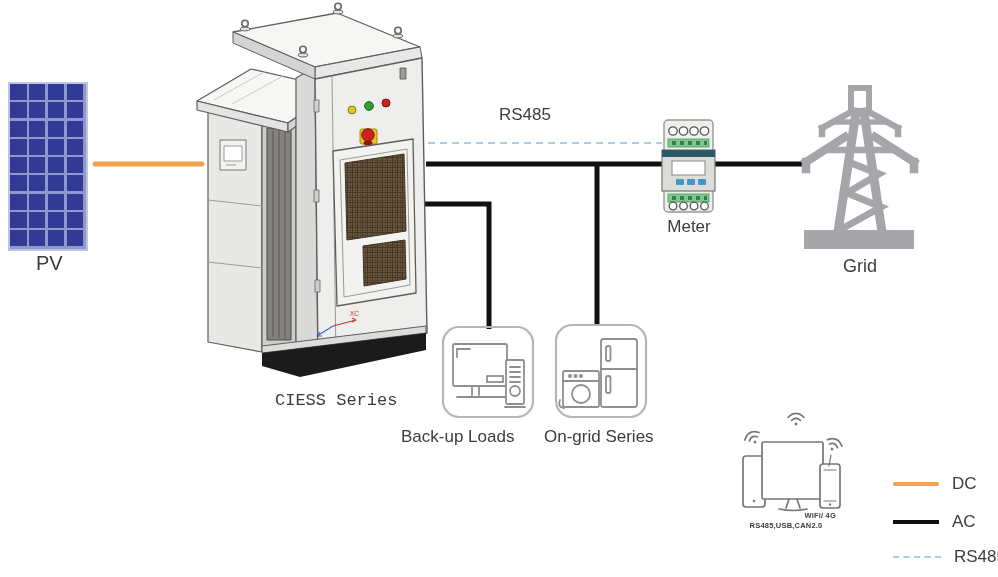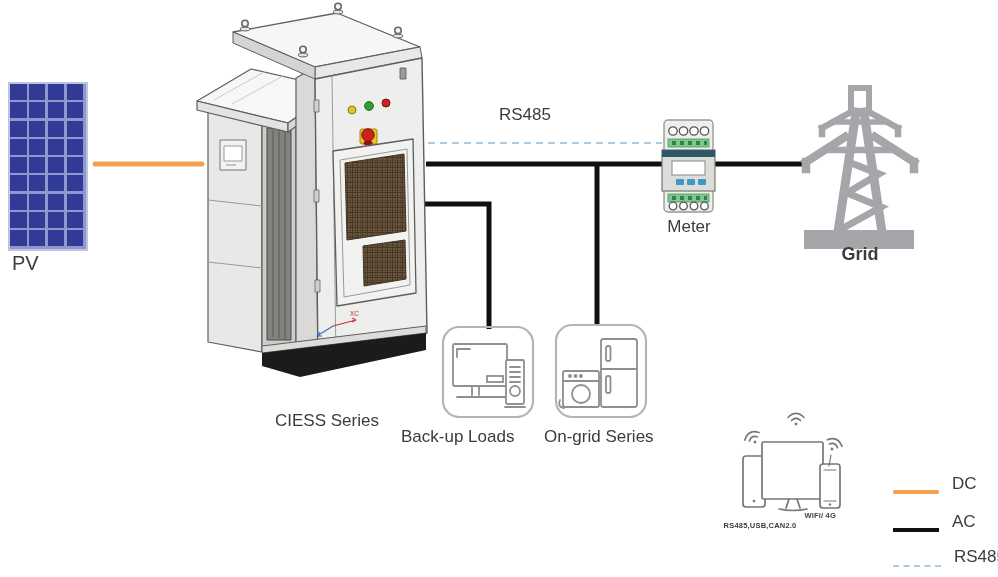--- a/index.html
+++ b/index.html
@@ -8,21 +8,21 @@
   .label{position:absolute;color:#3c3c3c;white-space:nowrap;}
   .ctr{text-align:center;}
   
   .pv-panel{position:absolute;left:8px;top:82px;width:76px;height:165px;
     background-color:#313A94;
     background-image:
       repeating-linear-gradient(to right, transparent 0 16.5px, #8F98CE 16.5px 19px),
       repeating-linear-gradient(to bottom, transparent 0 16px, #8F98CE 16px 18.3px);
     border:2px solid #BDC3E2;}
   
-  .legend-row{position:absolute;left:893px;display:flex;align-items:flex-end;gap:13px;height:20px;}
+  .legend-row{position:absolute;left:893px;display:flex;align-items:center;gap:13px;height:20px;}
   .sw{flex:0 0 auto;}
   .sw-dc{width:46px;height:4px;background:#F2A24C;border-radius:2px;}
   .sw-ac{width:46px;height:4px;background:#101010;}
   .sw-rs{width:48px;height:0;border-top:2px dashed #AACBE0;}
   .legend-row .label-text{font-size:17px;}
   svg{position:absolute;left:0;top:0;}
   .fs17{font-size:17px;} .fs18{font-size:18px;} .fs19{font-size:19px;} .fs20{font-size:20px;}
   .cloud-small{font-size:7.5px;font-weight:bold;letter-spacing:0.2px;}
 </style>
 </head>
@@ -213,29 +213,29 @@
       <rect x="820" y="464" width="20" height="44" rx="3"></rect>
       <path d="M824,470 h12 M824,501 h12" fill="none" stroke-width="1.2"></path>
       <circle cx="830" cy="504.5" r="1.2" fill="#777" stroke="none"></circle>
       <path d="M831,455 L829,466" fill="none" stroke-width="1.2"></path>
       <use href="#wifi" transform="translate(755,442) rotate(-28)"></use>
       <use href="#wifi" transform="translate(796,424)"></use>
       <use href="#wifi" transform="translate(832,449) rotate(24)"></use>
     </g>
   </svg>
 
-  <div class="label fs20" style="left:12px;top:252px;">PV</div>
+  <div class="label fs20" style="left:36px;top:252px;">PV</div>
   <div class="label fs17" style="left:499px;top:105px;">RS485</div>
   <div class="label fs17 ctr" style="left:659px;top:217px;width:60px;">Meter</div>
-  <div class="label fs18 ctr" style="left:832px;top:244px;width:56px;font-weight:bold;">Grid</div>
-  <div class="label fs17" style="left:275px;top:411px;">CIESS Series</div>
+  <div class="label fs18 ctr" style="left:832px;top:256px;width:56px;">Grid</div>
+  <div class="label fs17" style="left:275px;top:391px;font-family:Liberation Mono, monospace;">CIESS Series</div>
   <div class="label fs17" style="left:401px;top:427px;">Back-up Loads</div>
   <div class="label fs17" style="left:544px;top:427px;">On-grid Series</div>
   <div class="label cloud-small ctr" style="left:744px;top:511px;width:92px;text-align:right;">WiFi/ 4G</div>
-  <div class="label cloud-small ctr" style="left:704px;top:521px;width:112px;">RS485,USB,CAN2.0</div>
+  <div class="label cloud-small ctr" style="left:730px;top:521px;width:112px;">RS485,USB,CAN2.0</div>
 
   <div>
     <div class="legend-row" style="top:474px;">
       <div class="sw sw-dc"></div>
       <div class="label-text">DC</div>
     </div>
     <div class="legend-row" style="top:512px;">
       <div class="sw sw-ac"></div>
       <div class="label-text">AC</div>
     </div>

